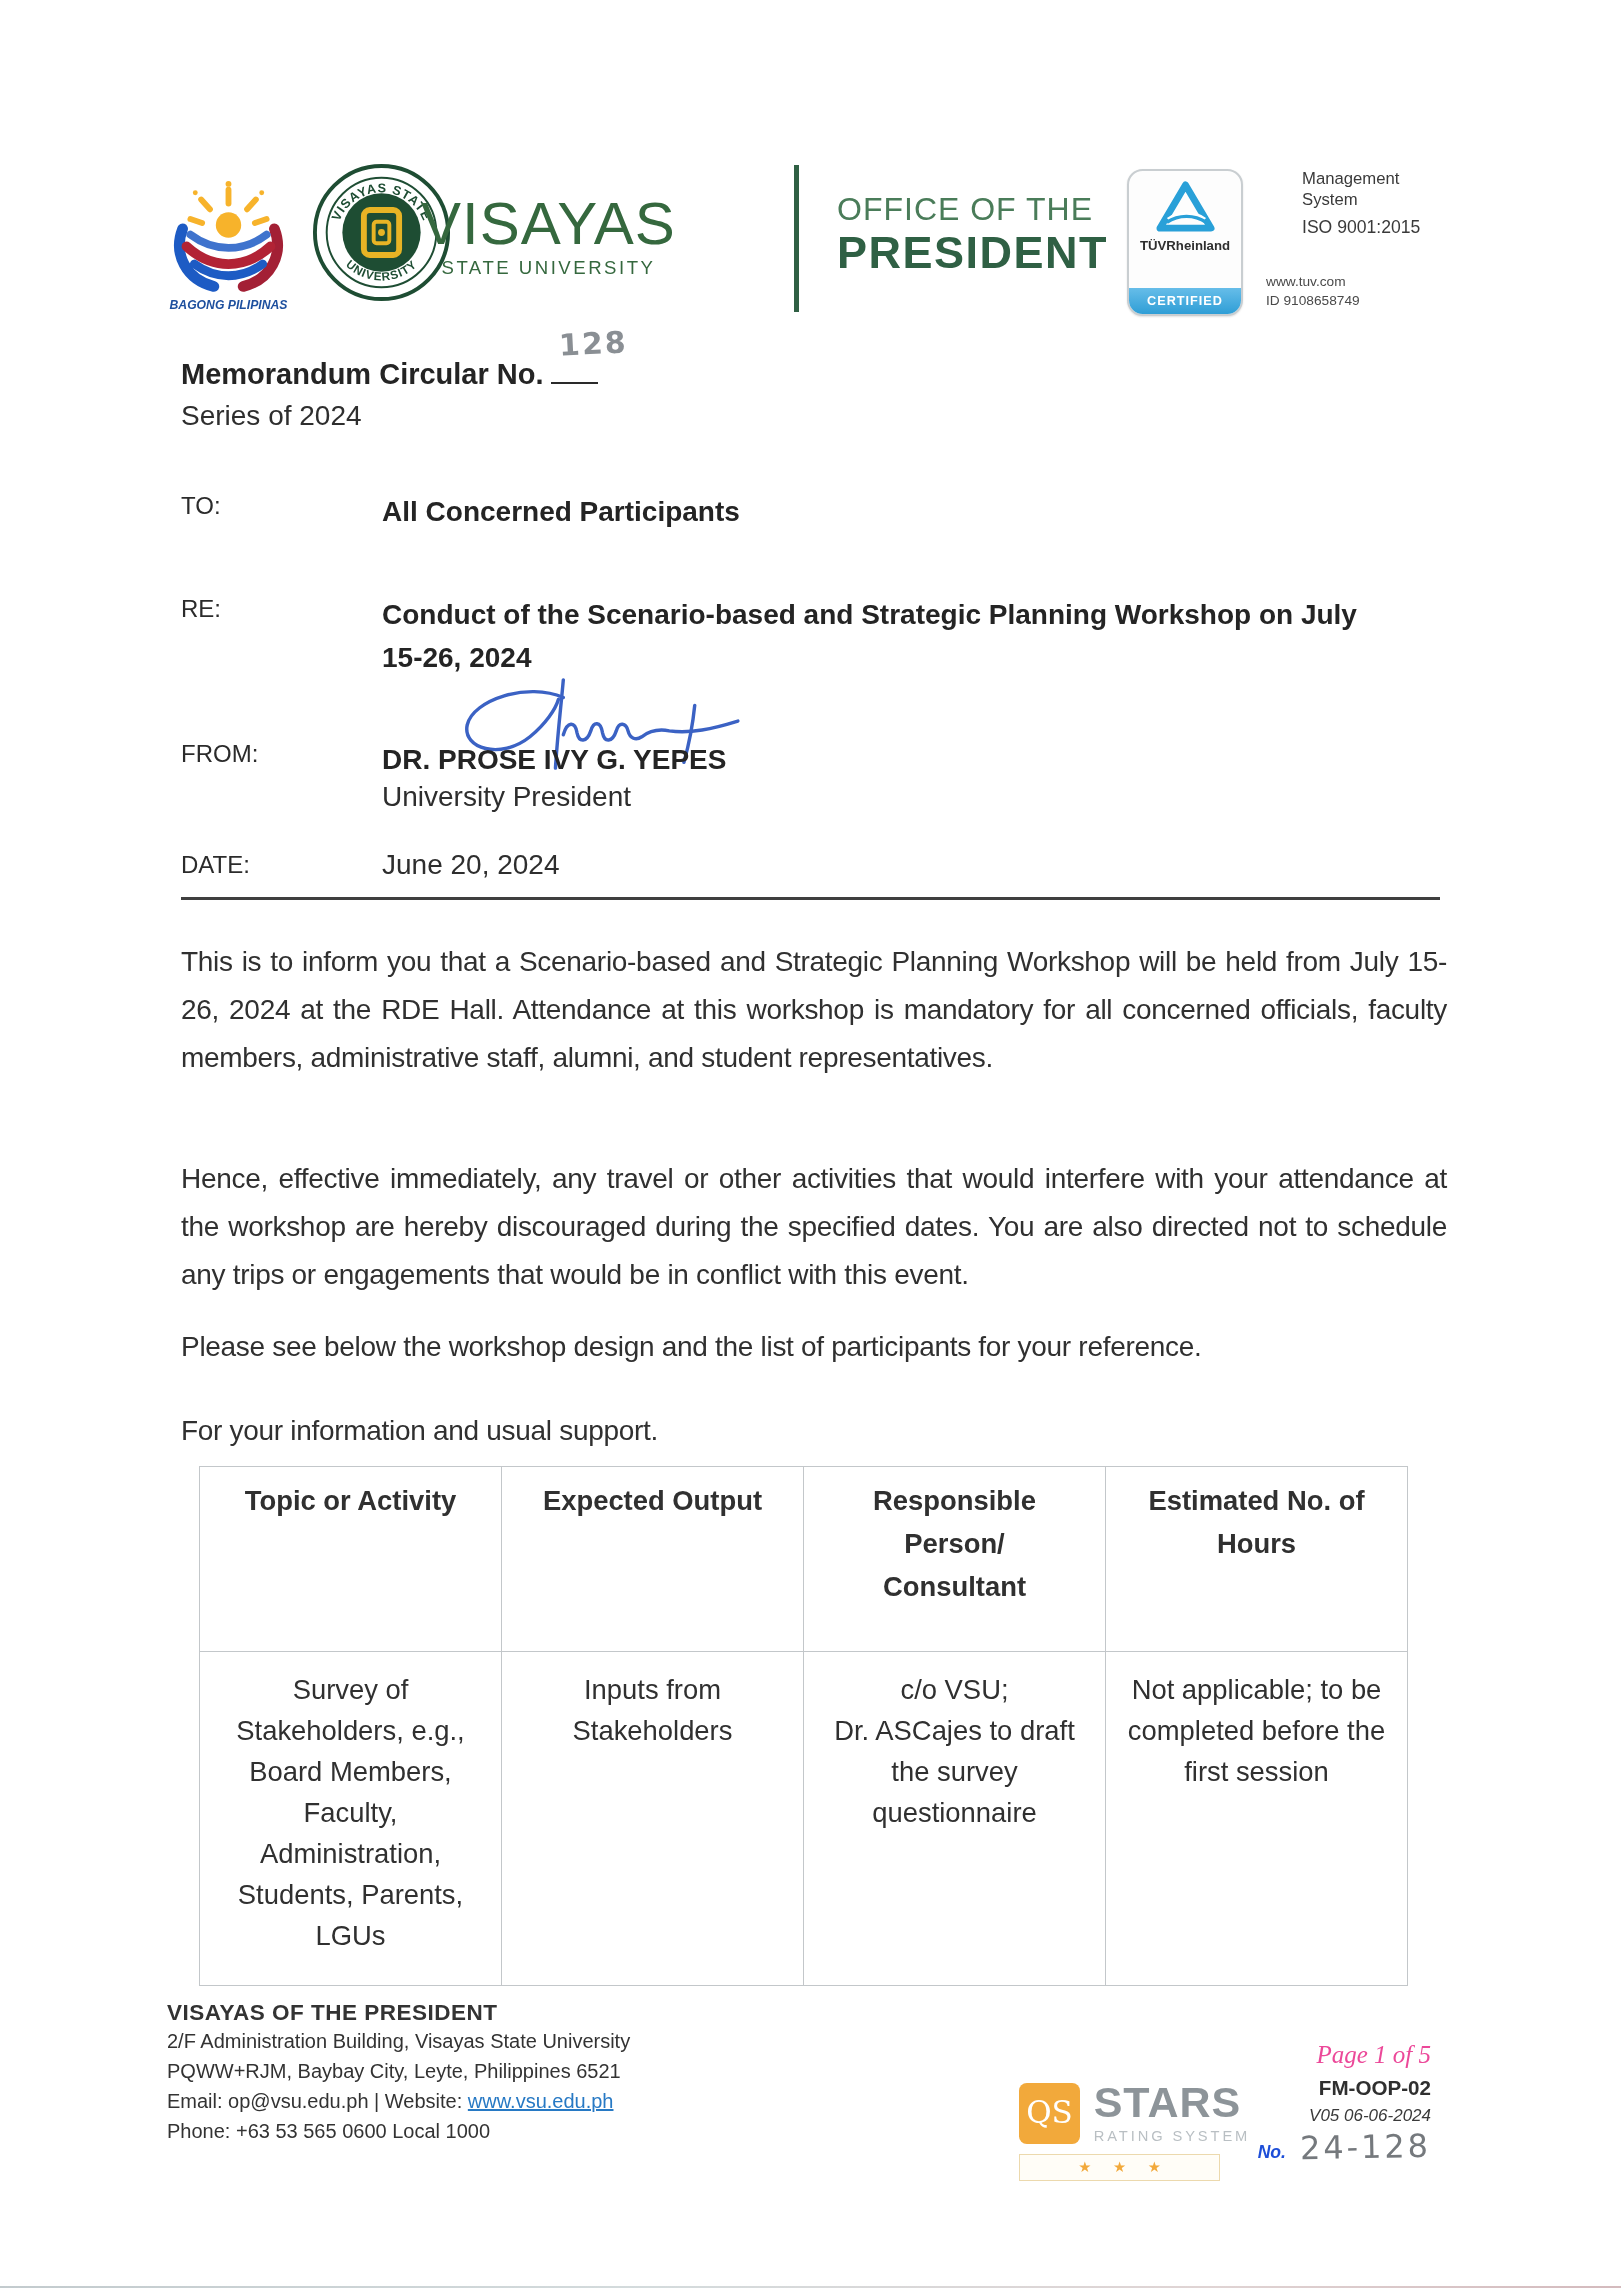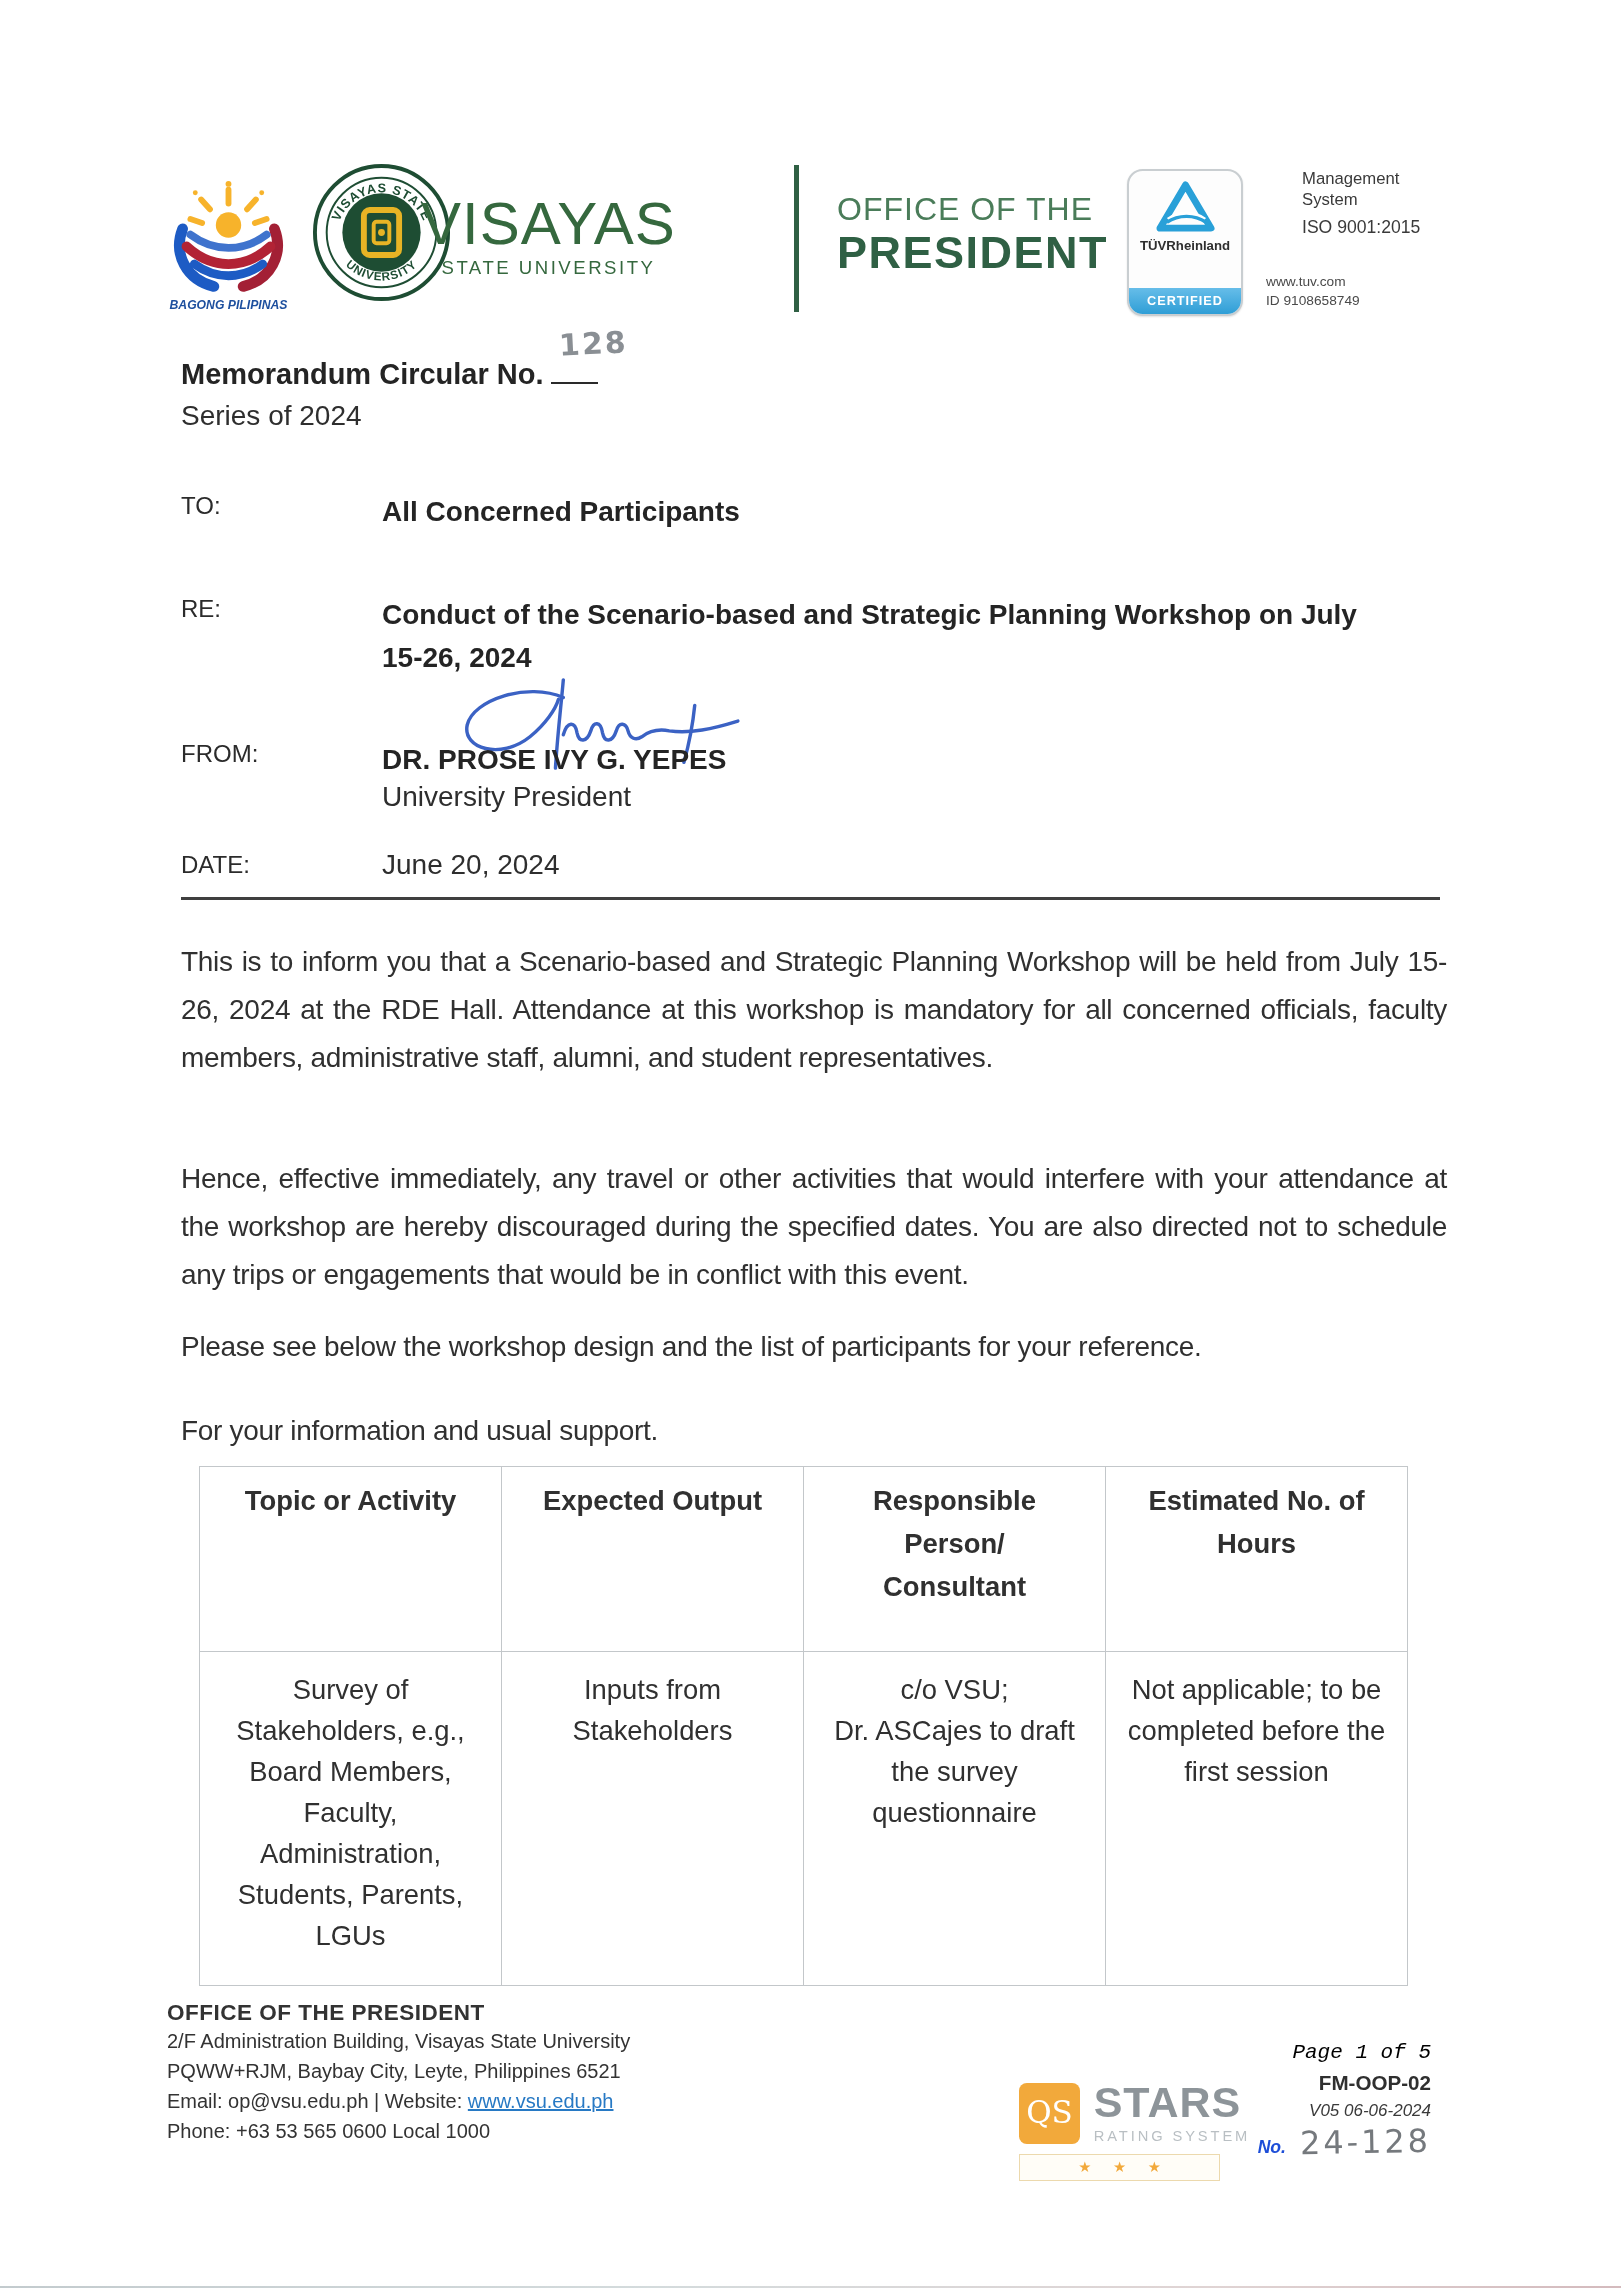--- a/index.html
+++ b/index.html
@@ -55,21 +55,21 @@
   
   .foot-title { font-size:22.5px; font-weight:bold; letter-spacing:0.5px; color:#333; }
   .foot-line { font-size:20px; color:#333; line-height:30px; }
   .foot-link { color:#2779c4; text-decoration:underline; }
   .qs-box { width:61px; height:61px; background:#f2a93b; border-radius:7.8px; color:#fff;
     font-family:"DejaVu Serif", serif; font-size:31px; text-align:center; line-height:59px; }
   .qs-stars-word { font-size:43px; font-weight:bold; color:#95global; color:#8d9499; letter-spacing:1px; line-height:1; }
   .qs-rating { font-size:14.7px; letter-spacing:2.9px; color:#b9bfc3; margin-top:3.9px; }
   .qs-bar { width:201px; height:27.4px; border:1px solid #ecd9ad; background:#fffdf7; display:flex; align-items:center; justify-content:center; gap:21.6px; }
   .qs-star { color:#f2a93b; font-size:14.7px; line-height:1; }
-  .pg-italic { font-family:Liberation Mono, monospace; font-style:italic; font-size:21px; color:#000000; }
+  .pg-italic { font-family:Liberation Serif, serif; font-style:italic; font-size:25px; color:#ec4899; }
   .pg-bold { font-size:20.6px; font-weight:bold; color:#2f2f2f; }
   .pg-small-italic { font-style:italic; font-size:17px; color:#3a3a3a; }
   .no-label { font-style:italic; font-size:17.6px; font-weight:bold; color:#1d4ed8;margin-left:16px; }
   .no-hand { font-size:32px; color:#75797d; letter-spacing:2.9px; transform:rotate(-1deg); display:inline-block; margin-left:9.8px; }
   .scan-edge { position:absolute; left:0; right:0; bottom:3.9px; height:2px;
     background:linear-gradient(90deg,#b4bec2,#c9d2d4 40%,#d8c9c9 75%,#c9a9ad); opacity:.8; }
 </style>
 </head>
 <body>
 
@@ -214,21 +214,21 @@
 the survey
 questionnaire</td>
         <td>Not applicable; to be
 completed before the
 first session</td>
       </tr>
     </tbody>
   </table>
 
   <div class="abs" style="left:167px; top:2000px;">
-    <div class="foot-title">OFFICE OF THE PRESIDENT</div>
+    <div class="foot-title">VISAYAS OF THE PRESIDENT</div>
     <div class="foot-line">2/F Administration Building, Visayas State University</div>
     <div class="foot-line">PQWW+RJM, Baybay City, Leyte, Philippines 6521</div>
     <div class="foot-line">
       <span>Email: op@vsu.edu.ph | Website: </span><a href="#" class="foot-link">www.vsu.edu.ph</a>
     </div>
     <div class="foot-line">Phone: +63 53 565 0600 Local 1000</div>
   </div>
 
   <div class="abs" style="left:1019px; top:2081px;">
     <div style="display:flex; align-items:flex-end; gap:13.7px;">

